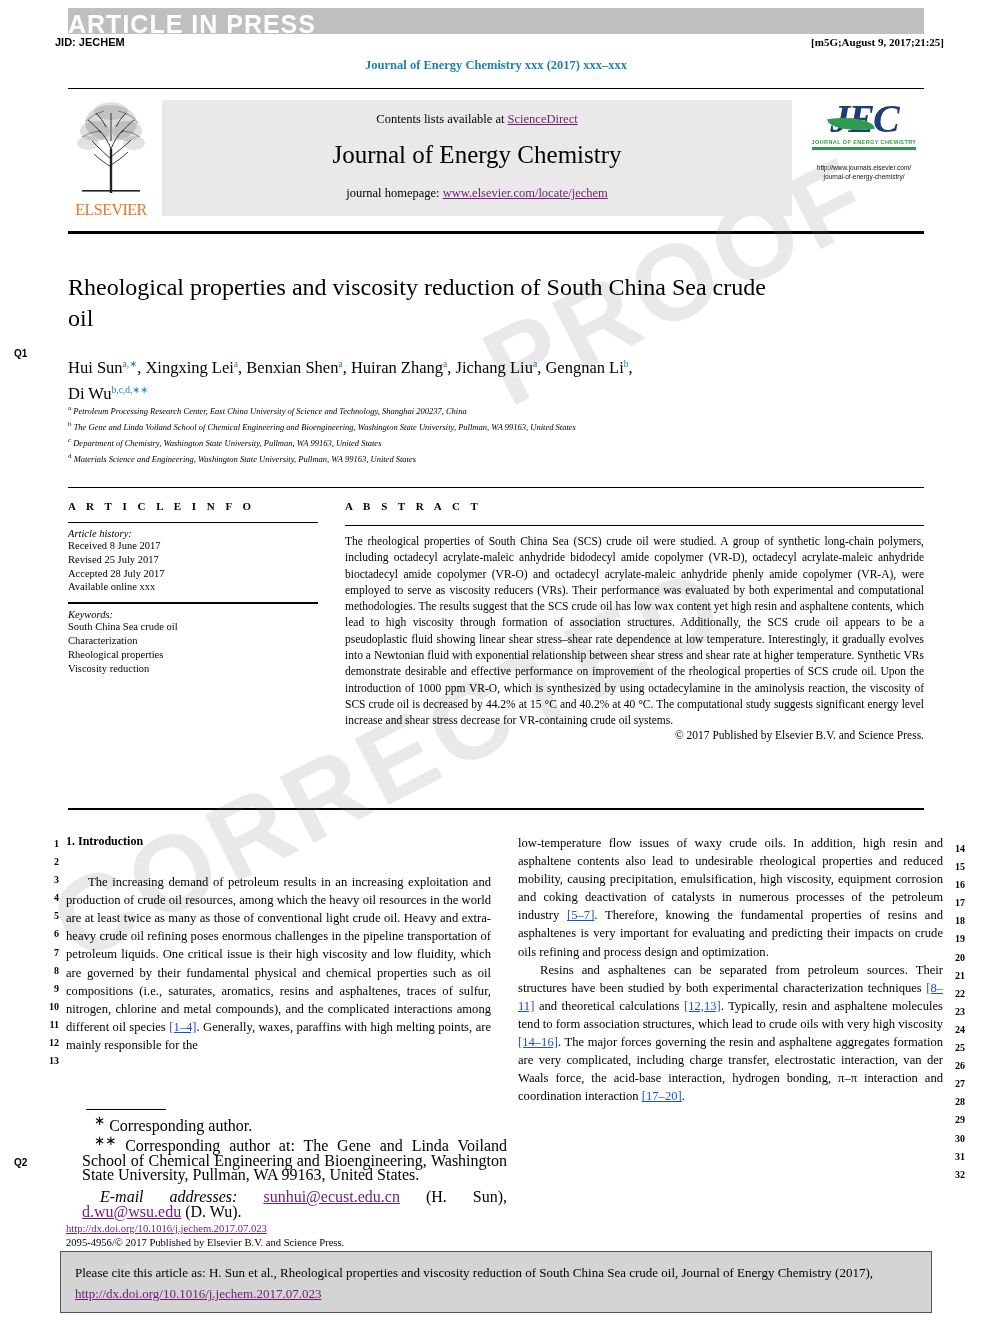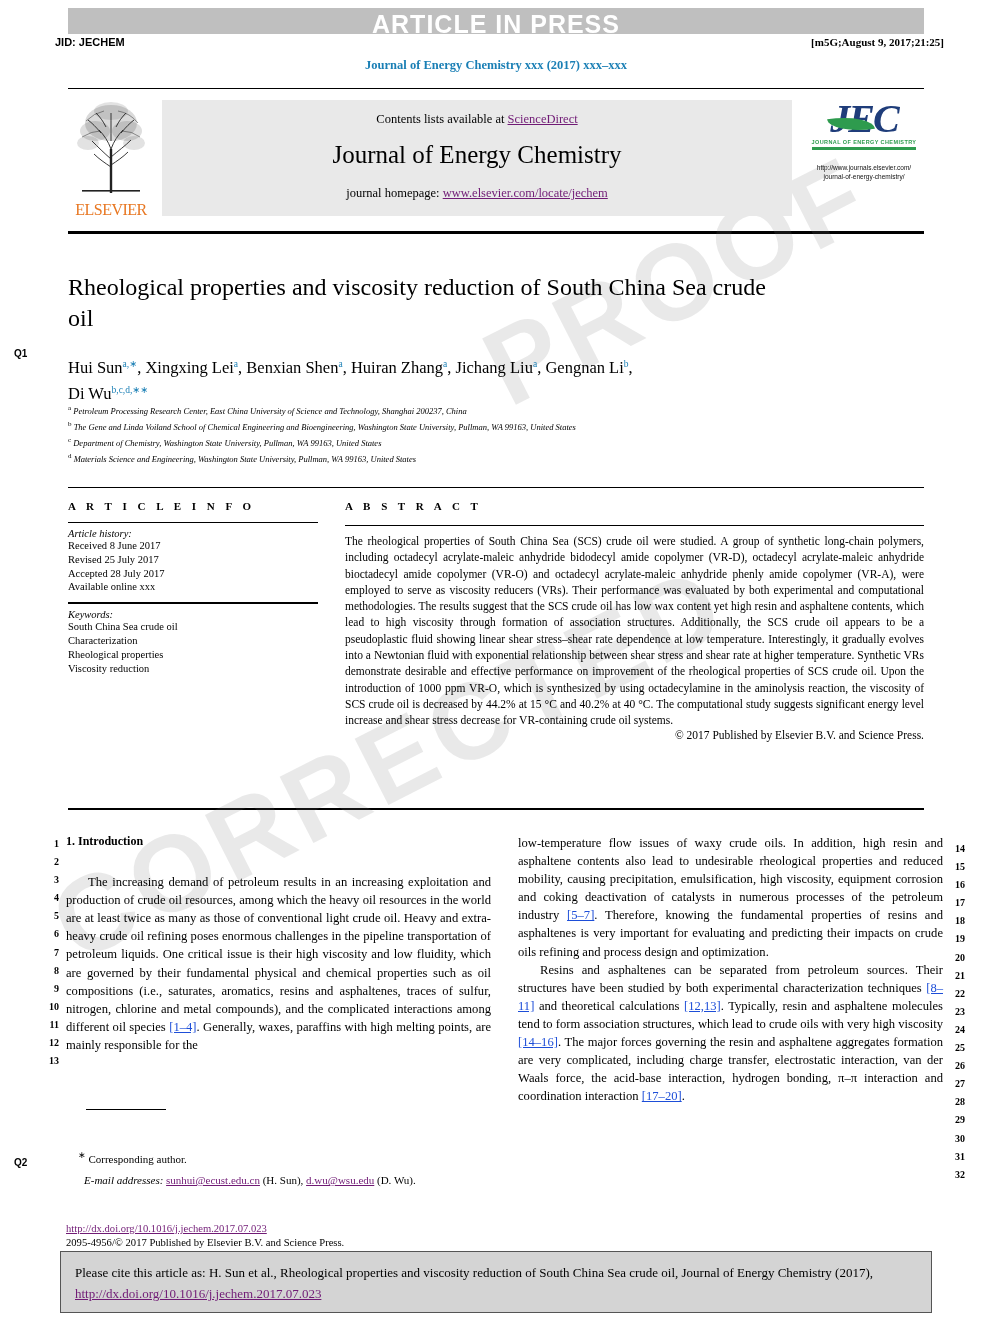--- a/index.html
+++ b/index.html
@@ -37,21 +37,20 @@
   #press-band {
     position: absolute;
     top: 8px; left: 68px;
     width: 856px; height: 26px;
     background: #bfbfbf;
     z-index: 1;
   }
   #press-label {
     position: absolute;
     top: 2px; left: 0; width: 856px;
-    text-align: center;
     font-family: "Liberation Sans", sans-serif;
     font-weight: bold;
     font-size: 25px;
     letter-spacing: 1px;
     color: #ffffff;
   }
   #jid-text {
     position: absolute;
     top: 36px; left: 55px;
     font-family: "Liberation Sans", sans-serif;
@@ -277,26 +276,25 @@
     margin-bottom: 23px;
   }
   .para { margin: 0; text-indent: 22px; }
   .para + .para { margin-top: 0; }
   .ref { color: #1d4ed8; }
 
   
   #fn-rule { position: absolute; top: 1109px; left: 86px; width: 80px; border-top: 1px solid #000; z-index: 6; }
   #footnotes {
     position: absolute;
-    top: 1114px; left: 66px; width: 425px;
-    font-size: 11px;
+    top: 1114px; left: 82px; width: 425px;
+    font-size: 16px;
     line-height: 14.6px;
     text-align: justify;
     z-index: 6;
-    margin-top: 34px;
   }
   .fn-item { text-indent: 12px; }
   #fn-email { text-indent: 18px; margin-top: 7px; }
   #fn-email i { font-style: italic; }
   #doi-block {
     position: absolute;
     top: 1222px; left: 66px; width: 460px;
     font-size: 10.6px;
     line-height: 14px;
     z-index: 6;
@@ -480,20 +478,23 @@
 <div class="body-col" id="col-right">
   <p class="para" id="right-para-1" style="text-indent:0"><span>low-temperature flow issues of waxy crude oils. In addition, high resin and asphaltene contents also lead to undesirable rheological properties and reduced mobility, causing precipitation, emulsification, high viscosity, equipment corrosion and coking deactivation of catalysts in numerous processes of the petroleum industry </span><a class="ref" href="#">[5–7]</a><span>. Therefore, knowing the fundamental properties of resins and asphaltenes is very important for evaluating and predicting their impacts on crude oils refining and process design and optimization.</span></p>
   <p class="para" id="right-para-2"><span>Resins and asphaltenes can be separated from petroleum sources. Their structures have been studied by both experimental characterization techniques </span><a class="ref" href="#">[8–11]</a><span> and theoretical calculations </span><a class="ref" href="#">[12,13]</a><span>. Typically, resin and asphaltene molecules tend to form association structures, which lead to crude oils with very high viscosity </span><a class="ref" href="#">[14–16]</a><span>. The major forces governing the resin and asphaltene aggregates formation are very complicated, including charge transfer, electrostatic interaction, van der Waals force, the acid-base interaction, hydrogen bonding, π–π interaction and coordination interaction </span><a class="ref" href="#">[17–20]</a><span>.</span></p>
 </div>
 
 <div id="fn-rule"></div>
 <div id="footnotes">
   <div class="fn-item">
     <sup>∗</sup><span> Corresponding author.</span>
   </div>
+  <div class="fn-item">
+    <sup>∗∗</sup><span> Corresponding author at: The Gene and Linda Voiland School of Chemical Engineering and Bioengineering, Washington State University, Pullman, WA 99163, United States.</span>
+  </div>
   <div id="fn-email">
     <i>E-mail addresses:</i>
     <a class="link" href="#">sunhui@ecust.edu.cn</a><span> (H. Sun), </span><a class="link" href="#">d.wu@wsu.edu</a><span> (D. Wu).</span>
   </div>
 </div>
 
 <div id="doi-block">
   <div><a class="link" href="#">http://dx.doi.org/10.1016/j.jechem.2017.07.023</a></div>
   <div>2095-4956/© 2017 Published by Elsevier B.V. and Science Press.</div>
 </div>

